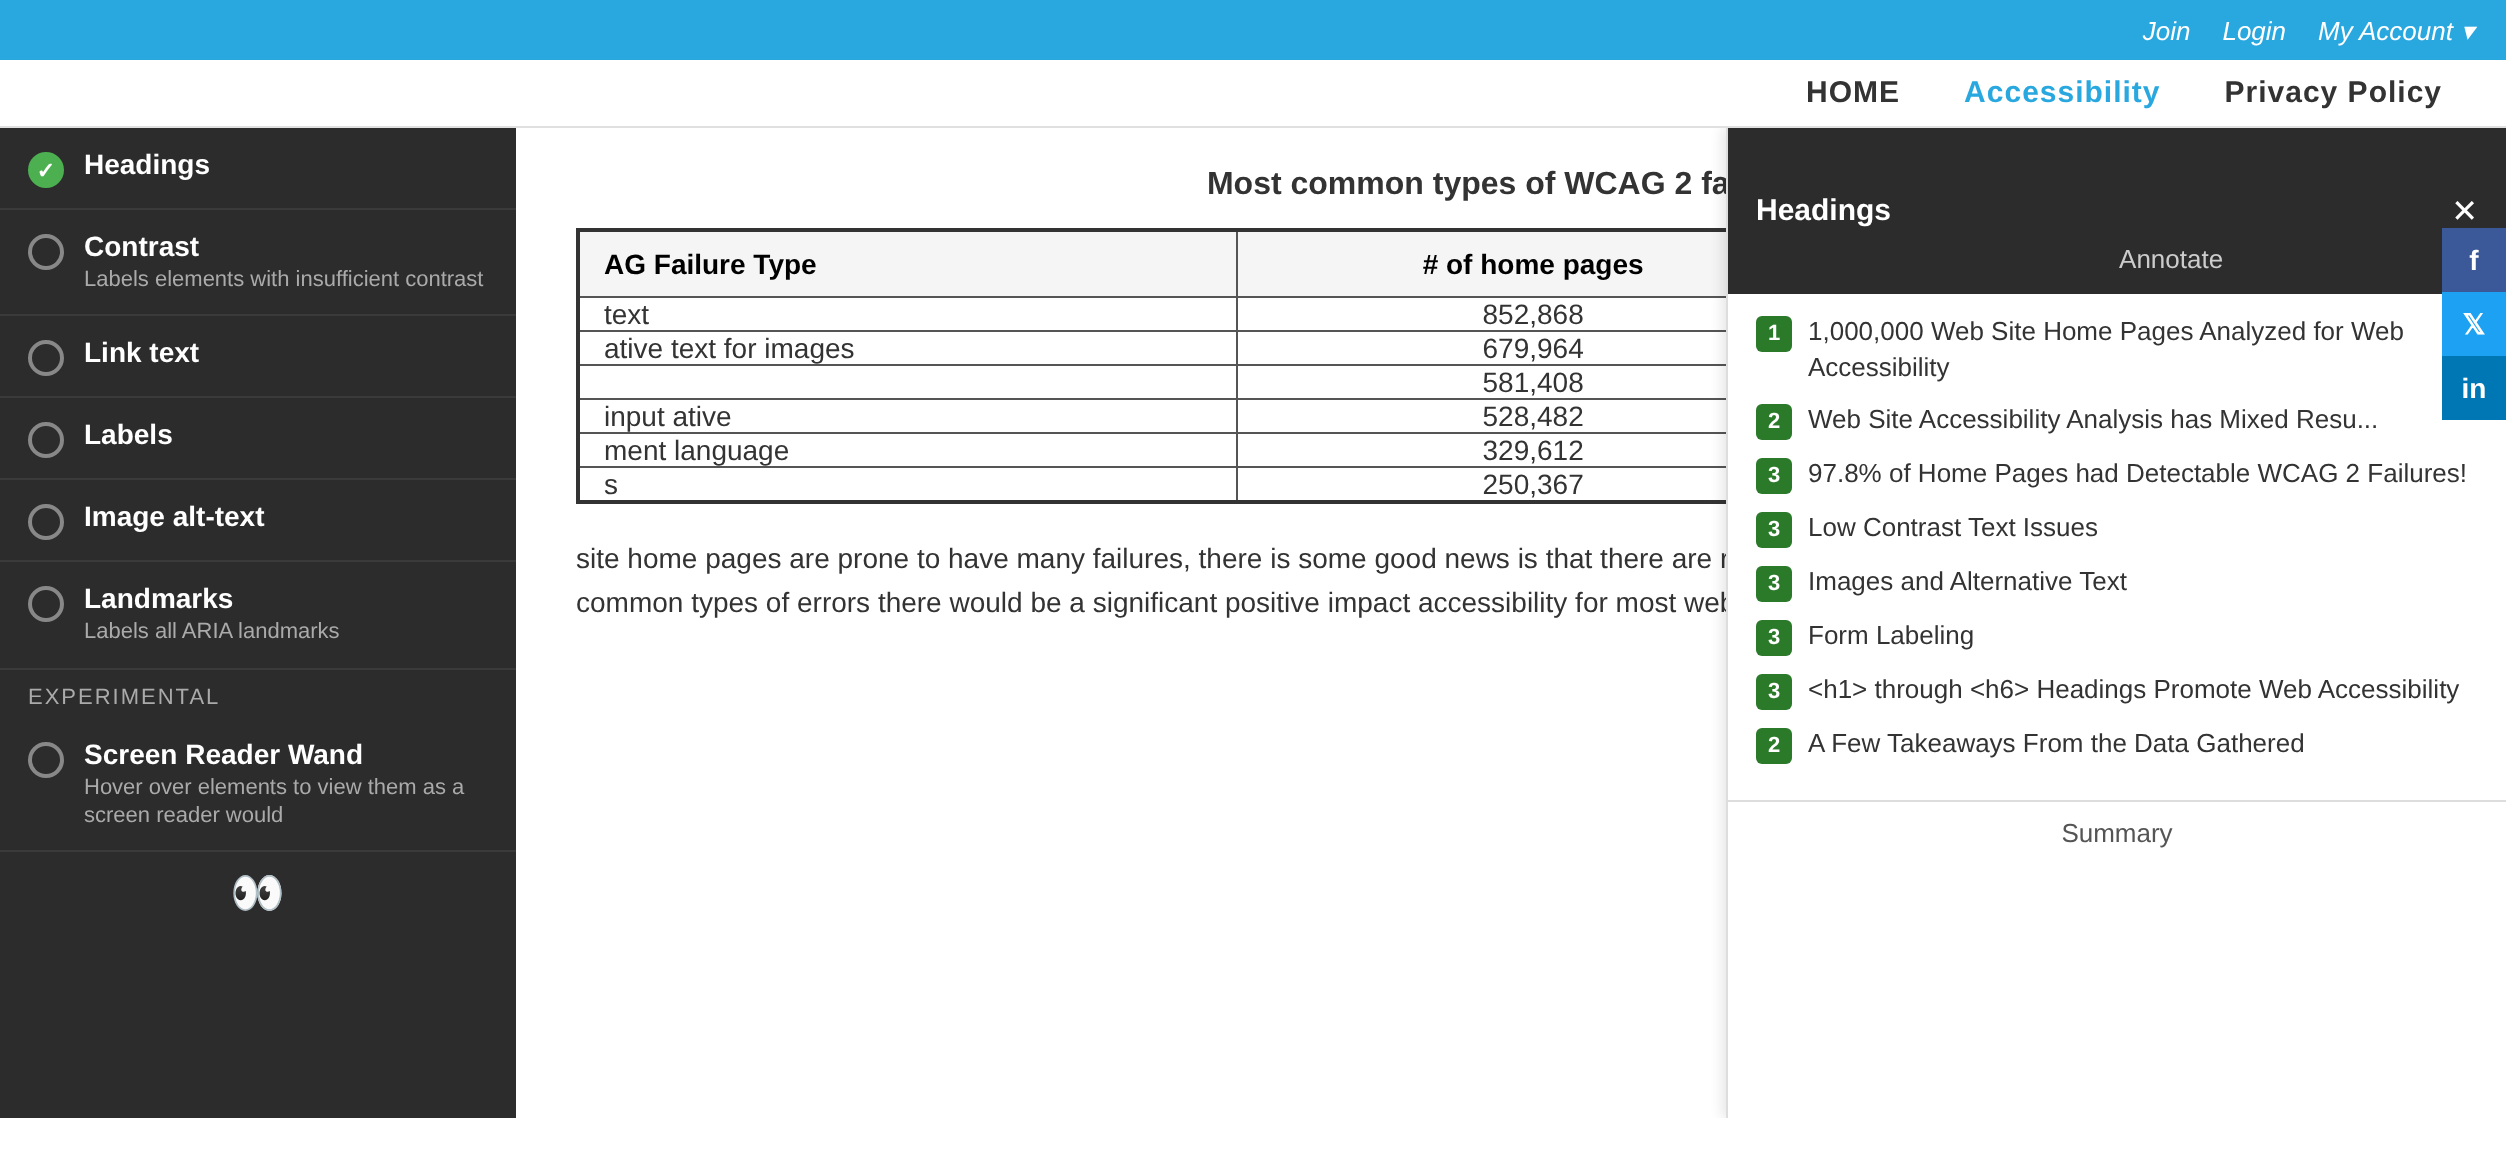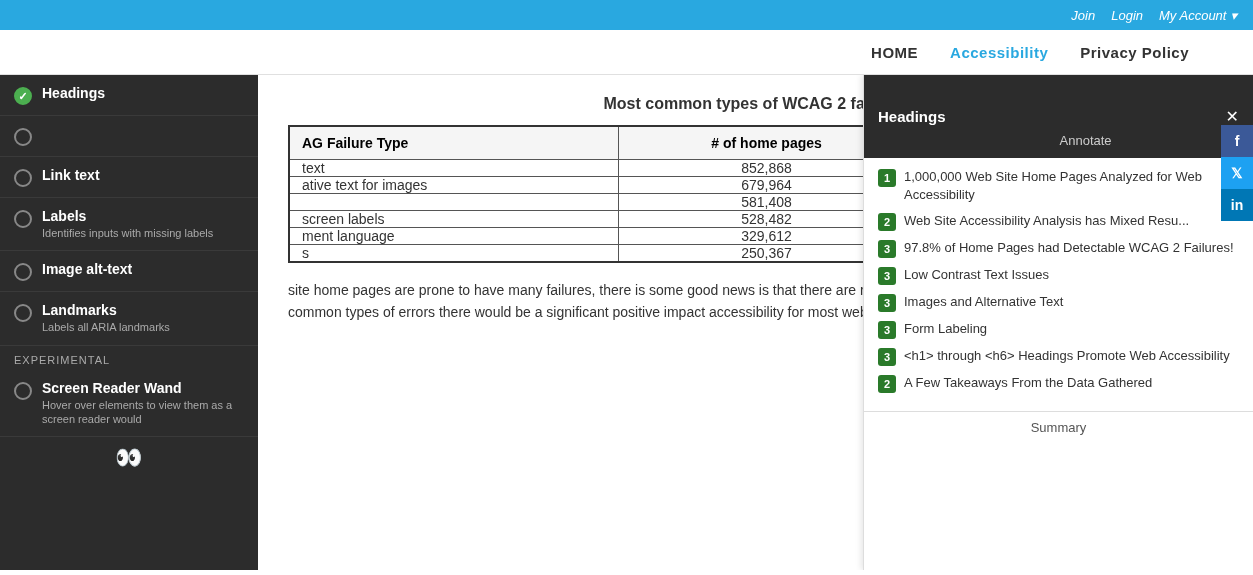--- a/index.html
+++ b/index.html
@@ -23,25 +23,25 @@
     }
     .top-bar .my-account {
       display: flex;
       align-items: center;
       gap: 4px;
     }
 
     
     .nav-bar {
       background: #fff;
-      height: 45px;
+      height: 34px;
       display: flex;
       align-items: center;
       justify-content: flex-end;
-      padding: 0 64px;
+      padding: 0 32px;
       gap: 32px;
       border-bottom: 1px solid #e0e0e0;
     }
     .nav-bar a {
       color: #333;
       text-decoration: none;
       font-size: 15px;
       font-weight: 600;
       letter-spacing: 0.5px;
     }
@@ -300,34 +300,37 @@
 
     <div class="sidebar-item">
       <div class="sidebar-radio checked"></div>
       <div class="sidebar-item-text">
         <div class="sidebar-item-title">Headings</div>
       </div>
     </div>
 
     <div class="sidebar-item">
       <div class="sidebar-radio"></div>
+      <div class="sidebar-item-text">
+        <div class="sidebar-item-title">Contrast</div>
+        <div class="sidebar-item-desc">Labels elements with insufficient contrast</div>
+      </div>
     </div>
 
     <div class="sidebar-item">
       <div class="sidebar-radio"></div>
       <div class="sidebar-item-text">
         <div class="sidebar-item-title">Link text</div>
       </div>
     </div>
 
     <div class="sidebar-item">
       <div class="sidebar-radio"></div>
       <div class="sidebar-item-text">
         <div class="sidebar-item-title">Labels</div>
-        <div class="sidebar-item-desc">Identifies inputs with missing labels</div>
       </div>
     </div>
 
     <div class="sidebar-item">
       <div class="sidebar-radio"></div>
       <div class="sidebar-item-text">
         <div class="sidebar-item-title">Image alt-text</div>
       </div>
     </div>
 
@@ -376,21 +379,21 @@
             <td>ative text for images</td>
             <td>679,964</td>
             <td>68%</td>
           </tr>
           <tr>
             <td></td>
             <td>581,408</td>
             <td>58.1%</td>
           </tr>
           <tr>
-            <td>screen labels</td>
+            <td>input ative</td>
             <td>528,482</td>
             <td>52.8%</td>
           </tr>
           <tr>
             <td>ment language</td>
             <td>329,612</td>
             <td>33.1%</td>
           </tr>
           <tr>
             <td>s</td>

